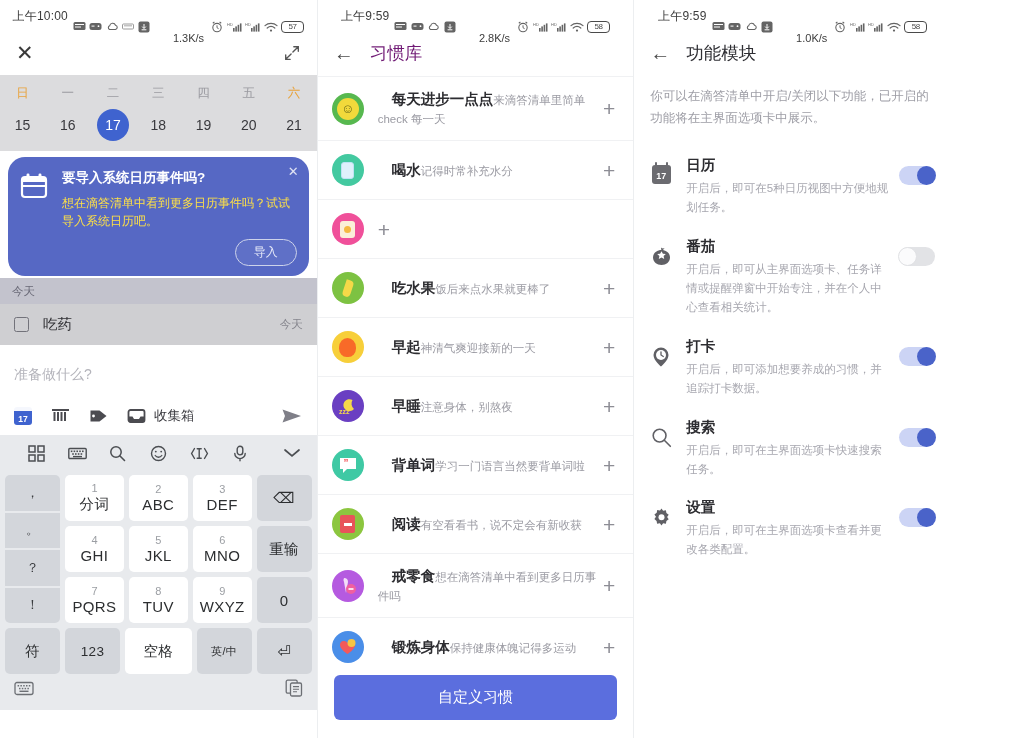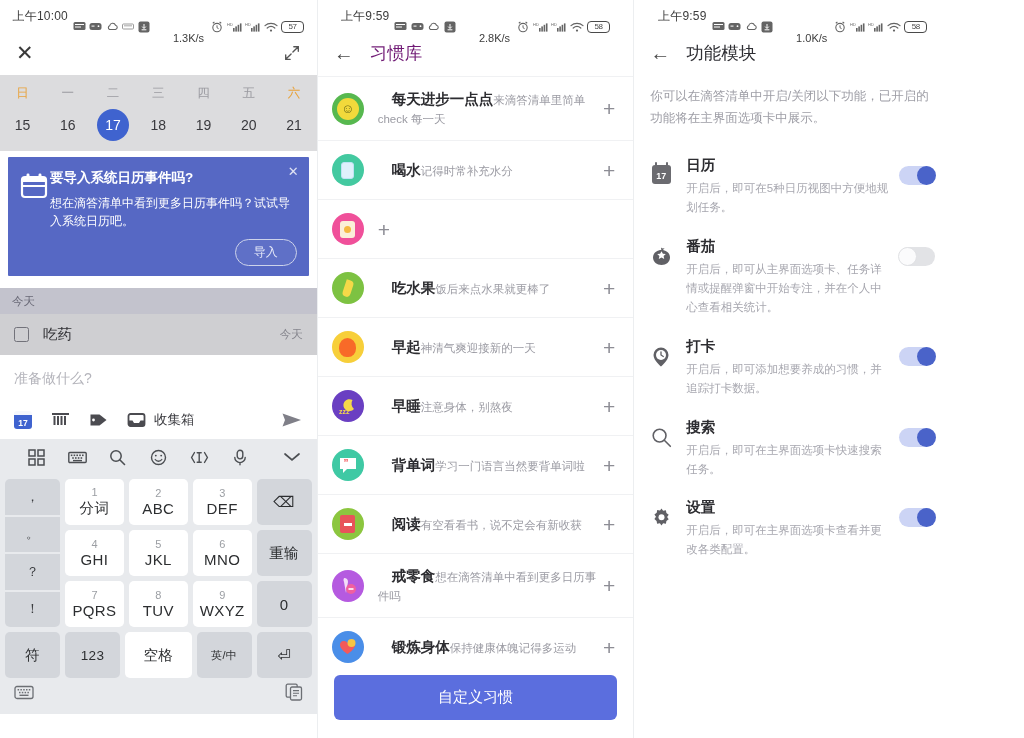--- a/index.html
+++ b/index.html
@@ -42,41 +42,41 @@
   .calcell { flex: 1; text-align: center; }
   .calcell .wd { font-size: 12.5px; color: #9a9aa0; padding: 4px 0 7px; }
   .calcell .wd.wk { color: #e8a33d; }
   .calcell .dy { font-size: 14px; color: #39393d; height: 32px; line-height: 32px; }
   .calcell .dy.sel {
     width: 32px; margin: 0 auto; border-radius: 50%;
     background: #3f63cf; color: #fff;
   }
 
   .banner {
-    margin: 6px 8px 12px; background: #5668c4; border-radius: 1px;
+    margin: 6px 8px 2px; background: #5668c4; border-radius: 17px;
     padding: 12px 12px 10px 12px; position: relative; color: #fff;
-    display: flex; 
+    display: flex; gap: 12px;
   }
   .banner .cal-ico { width: 30px; min-width: 30px; padding-top: 3px; }
   .banner .btitle { font-size: 13.5px; font-weight: bold; margin-bottom: 7px; }
-  .banner .bdesc { font-size: 12px; line-height: 1.5; color: #ffffff; padding-right: 4px; }
+  .banner .bdesc { font-size: 12px; line-height: 1.5; color: #fde047; padding-right: 4px; }
   .banner .bclose { position: absolute; right: 10px; top: 8px; font-size: 13px; color: #dfe2f3; line-height: 1; }
   .banner .brow { display: flex; justify-content: flex-end; margin-top: 9px; }
   .banner .bbtn {
     border: 1px solid #cdd3ea; color: #e9ecfa; border-radius: 14px;
     font-size: 12px; padding: 4px 18px; background: rgba(255,255,255,.06);
   }
 
   .section-head { background: #c3c3cd; color: #6a6a77; font-size: 11.5px; padding: 6px 12px 5px; }
   .task-row { background: #cfcfd2; display: flex; align-items: center; padding: 11px 14px; }
   .task-row .cbx { width: 15px; height: 15px; border: 1.6px solid #72727a; border-radius: 2.5px; margin-right: 14px; }
   .task-row .tname { font-size: 14.5px; color: #2f2f33; flex: 1; }
   .task-row .tday { font-size: 11.5px; color: #86868e; }
 
-  .composer { background: #fff; padding: 12px 14px 9px; }
+  .composer { background: #fff; padding: 18px 14px 9px; }
   .composer .ph { font-size: 14px; color: #b4b4bb; padding: 3px 0 22px; }
   .composer .crow { display: flex; align-items: center; gap: 19px; }
   .composer .cspacer { flex: 1; }
   .composer .cinbox { font-size: 13.5px; color: #3b3b40; margin-left: -12px; }
   .ic-date { width: 18px; height: 18px; background: #3f63cf; border-radius: 3px; color: #fff; font-size: 8.5px; display: flex; align-items: flex-end; justify-content: center; padding-bottom: 1px; font-weight: bold; position: relative; }
   .ic-date::before { content: ""; position: absolute; top: 0; left: 0; right: 0; height: 4px; background: #fff; opacity: .95; }
 
   
   .kb { background: #e8eaed; padding: 0 0 4px; }
   .kb-tools { height: 36px; display: flex; align-items: center; padding: 0 16px; gap: 0; }

